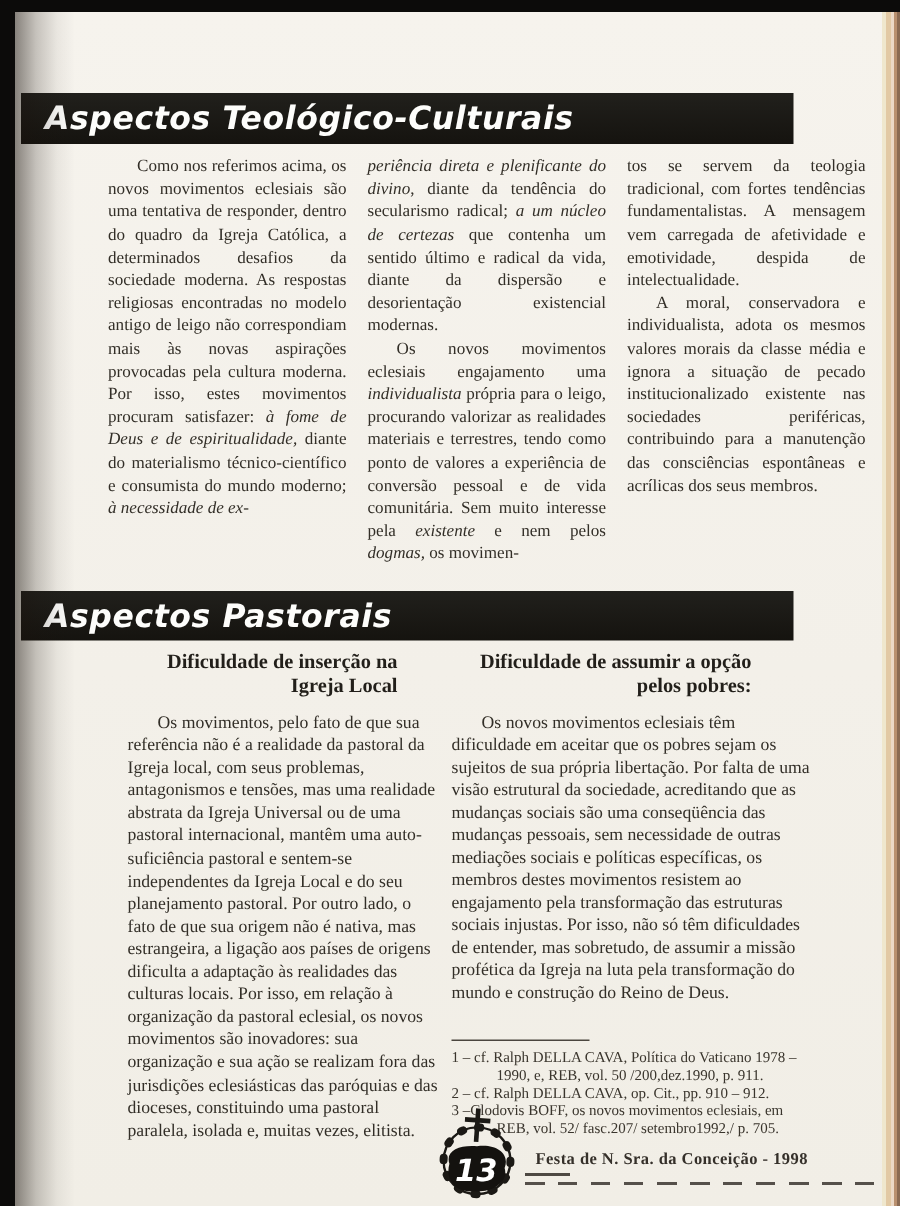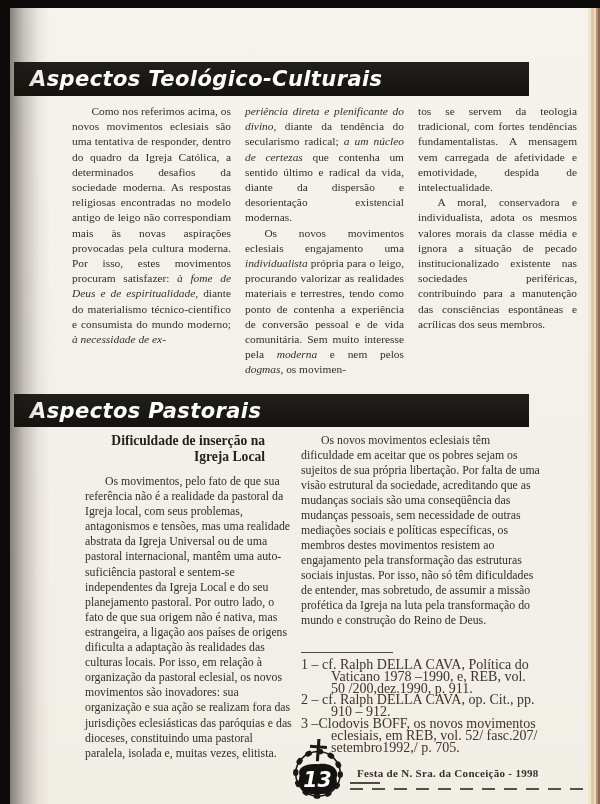--- a/index.html
+++ b/index.html
@@ -53,21 +53,21 @@
   .past-right{
     position:absolute; left:301px; top:433px; width:242px;
     font-size:11.8px; line-height:15px; color:#322e27; text-align:left;
   }
   .past-left .past-heading{width:180px;}
   .past-right .past-heading{width:200px;}
 
   .footnote-block{margin-top:24px;}
   .footnote-rule{width:92px; height:0; border-top:1.6px solid #4b463f; margin:0 0 6px 0;}
   .footnote{
-    margin:0; font-size:14px; line-height:11.8px; color:#3a352d;
+    margin:0; font-size:10px; line-height:11.8px; color:#3a352d;
     padding-left:30px; text-indent:-30px; text-align:left;
   }
 
   .footer-logo{position:absolute; left:287px; top:736px;}
   .footer-caption{
     position:absolute; left:357px; top:767px;
     font-size:11px; letter-spacing:.3px; color:#35302a;font-weight:bold;
   }
   .caption-underline{
     position:absolute; left:350px; top:782px; width:30px; height:2px; background:#4e4943;
@@ -88,38 +88,39 @@
   <div class="bar bar-1">
     <span>Aspectos Teológico-Culturais</span>
   </div>
 
   <div class="theo-cols">
     <div class="col">
       <p class="para indent"><span>Como nos referimos acima, os novos movimentos eclesiais são uma tentativa de responder, dentro do quadro da Igreja Católica, a determinados desafios da sociedade moderna. As respostas religiosas encontradas no modelo antigo de leigo não correspondiam mais às novas aspirações provocadas pela cultura moderna. Por isso, estes movimentos procuram satisfazer: </span><i>à fome de Deus e de espiritualidade,</i><span> diante do materialismo técnico-científico e consumista do mundo moderno; </span><i>à necessidade de ex-</i></p>
     </div>
     <div class="col">
       <p class="para"><i>periência direta e plenificante do divino</i><span>, diante da tendência do secularismo radical; </span><i>a um núcleo de certezas</i><span> que contenha um sentido último e radical da vida, diante da dispersão e desorientação existencial modernas.</span></p>
-      <p class="para indent"><span>Os novos movimentos eclesiais engajamento uma </span><i>individualista</i><span> própria para o leigo, procurando valorizar as realidades materiais e terrestres, tendo como ponto de contenha a experiência de conversão pessoal e de vida comunitária. Sem muito interesse pela </span><i>moderna</i><span> e nem pelos </span><i>dogmas,</i><span> os movimen-</span></p>
+      <p class="para indent"><span>Os novos movimentos eclesiais engajamento uma </span><i>individualista</i><span> própria para o leigo, procurando valorizar as realidades materiais e terrestres, tendo como ponto de valores a experiência de conversão pessoal e de vida comunitária. Sem muito interesse pela </span><i>existente</i><span> e nem pelos </span><i>dogmas,</i><span> os movimen-</span></p>
     </div>
     <div class="col">
       <p class="para"><span>tos se servem da teologia tradicional, com fortes tendências fundamentalistas. A mensagem vem carregada de afetividade e emotividade, despida de intelectualidade.</span></p>
       <p class="para indent"><span>A moral, conservadora e individualista, adota os mesmos valores morais da classe média e ignora a situação de pecado institucionalizado existente nas sociedades periféricas, contribuindo para a manutenção das consciências espontâneas e acrílicas dos seus membros.</span></p>
     </div>
   </div>
 
   <div class="bar bar-2">
     <span>Aspectos Pastorais</span>
   </div>
 
   <div class="past-left">
     <h3 class="past-heading">Dificuldade de inserção na Igreja Local</h3>
     <p class="para indent">Os movimentos, pelo fato de que sua referência não é a realidade da pastoral da Igreja local, com seus problemas, antagonismos e tensões, mas uma realidade abstrata da Igreja Universal ou de uma pastoral internacional, mantêm uma auto-suficiência pastoral e sentem-se independentes da Igreja Local e do seu planejamento pastoral. Por outro lado, o fato de que sua origem não é nativa, mas estrangeira, a ligação aos países de origens dificulta a adaptação às realidades das culturas locais. Por isso, em relação à organização da pastoral eclesial, os novos movimentos são inovadores: sua organização e sua ação se realizam fora das jurisdições eclesiásticas das paróquias e das dioceses, constituindo uma pastoral paralela, isolada e, muitas vezes, elitista.</p>
   </div>
 
   <div class="past-right">
+    <h3 class="past-heading">Dificuldade de assumir a opção pelos pobres:</h3>
     <p class="para indent">Os novos movimentos eclesiais têm dificuldade em aceitar que os pobres sejam os sujeitos de sua própria libertação. Por falta de uma visão estrutural da sociedade, acreditando que as mudanças sociais são uma conseqüência das mudanças pessoais, sem necessidade de outras mediações sociais e políticas específicas, os membros destes movimentos resistem ao engajamento pela transformação das estruturas sociais injustas. Por isso, não só têm dificuldades de entender, mas sobretudo, de assumir a missão profética da Igreja na luta pela transformação do mundo e construção do Reino de Deus.</p>
 
     <div class="footnote-block">
       <div class="footnote-rule"></div>
       <p class="footnote">1 – cf. Ralph DELLA CAVA, Política do Vaticano 1978 –1990, e, REB, vol. 50 /200,dez.1990, p. 911.</p>
       <p class="footnote">2 – cf. Ralph DELLA CAVA, op. Cit., pp. 910 – 912.</p>
       <p class="footnote">3 –Clodovis BOFF, os novos movimentos eclesiais, em REB, vol. 52/ fasc.207/ setembro1992,/ p. 705.</p>
     </div>
   </div>
 

